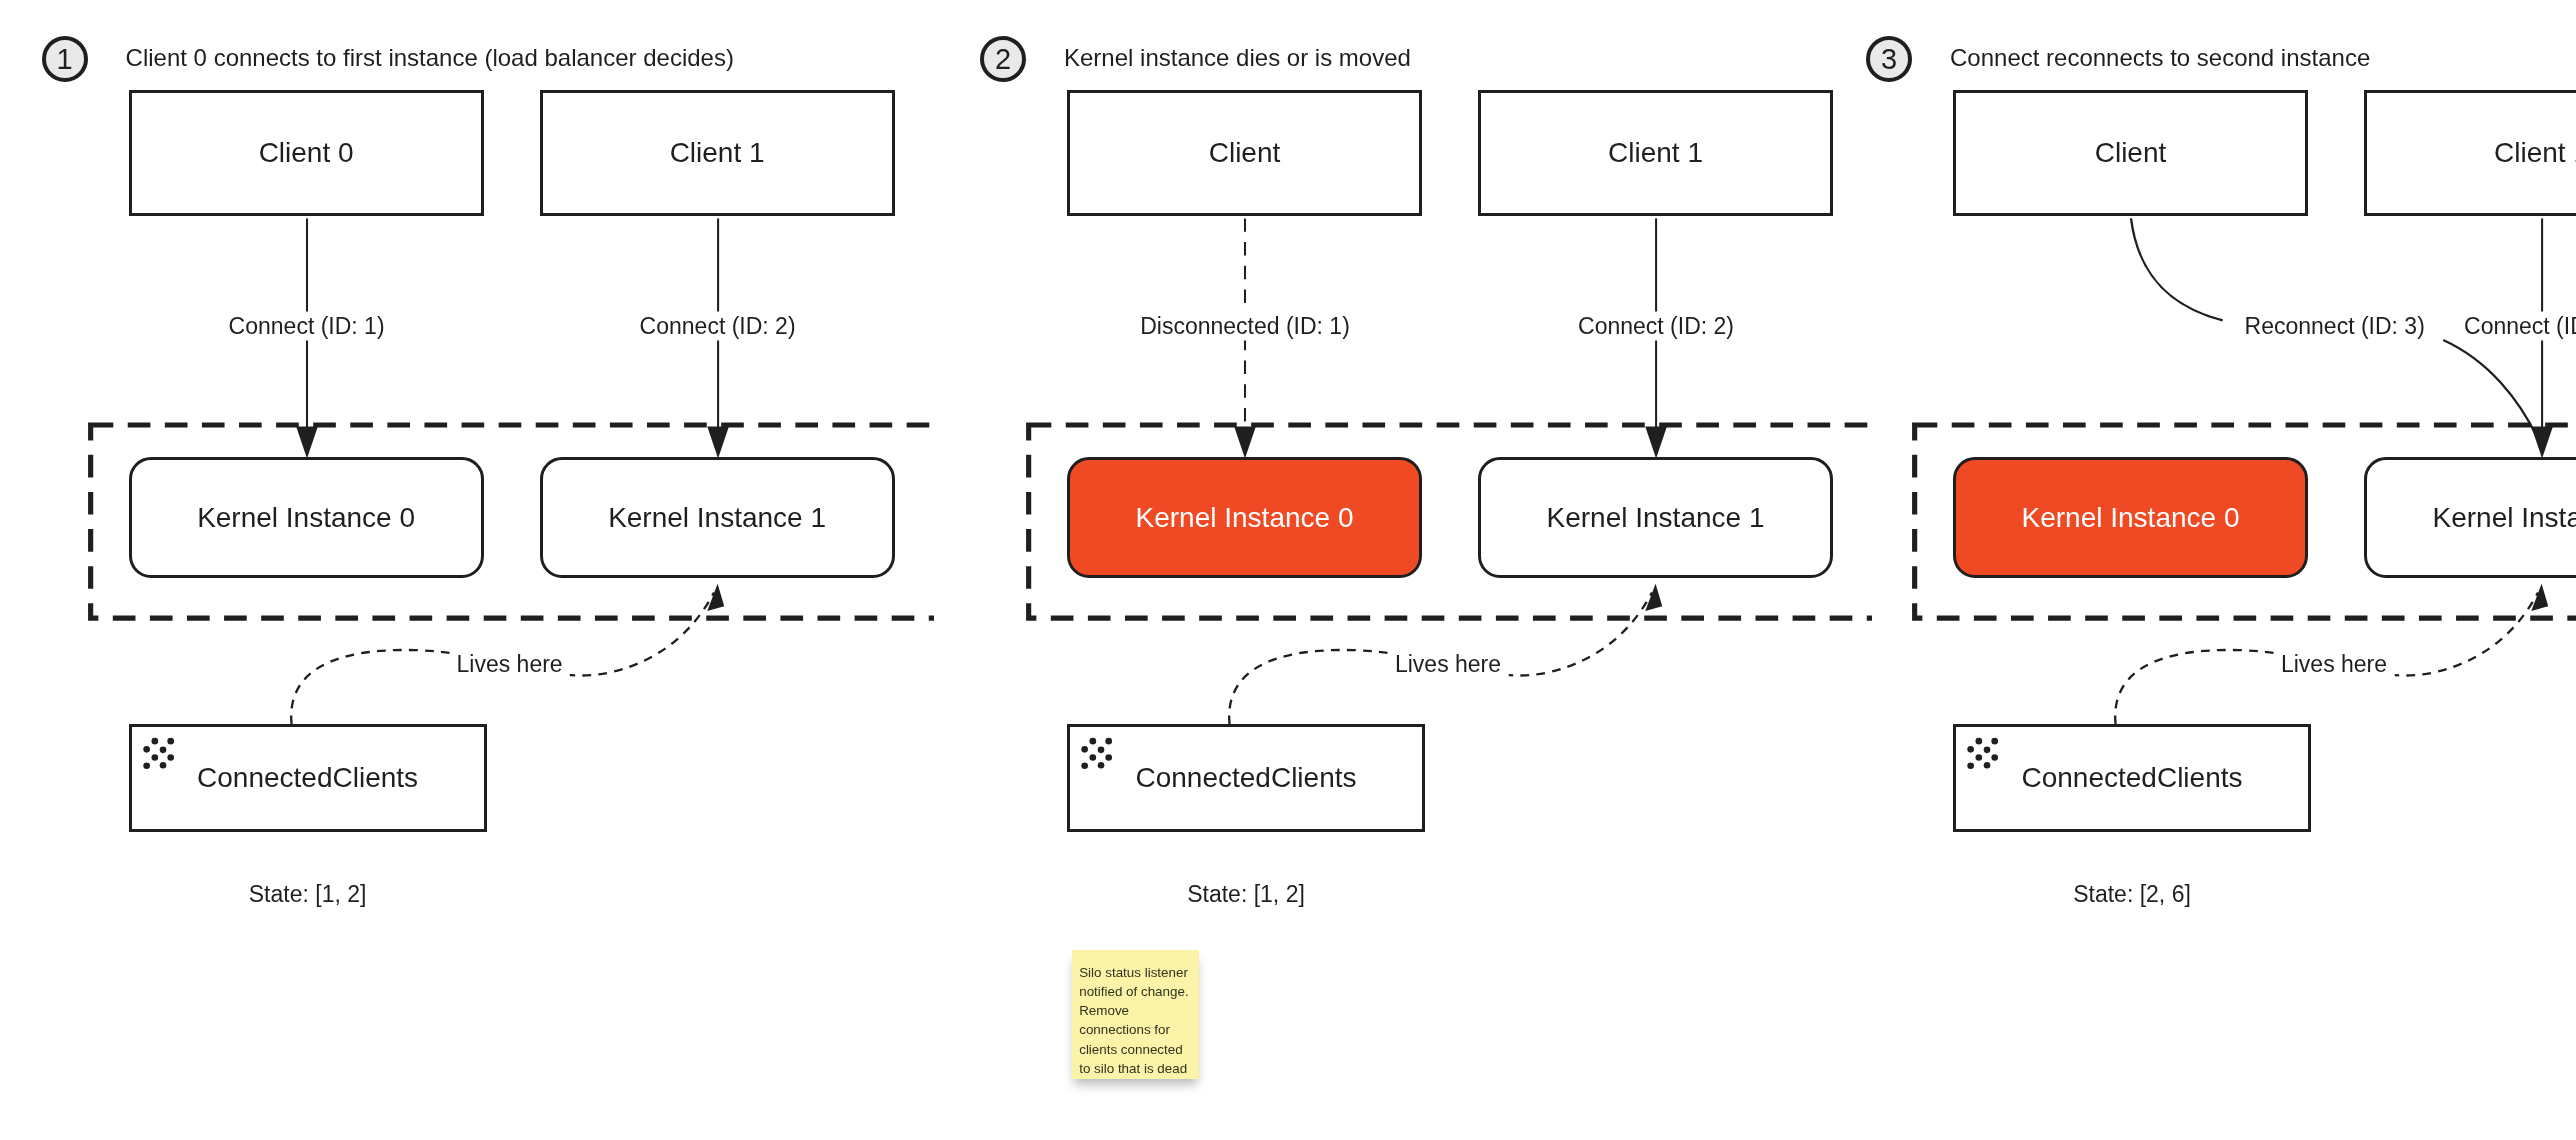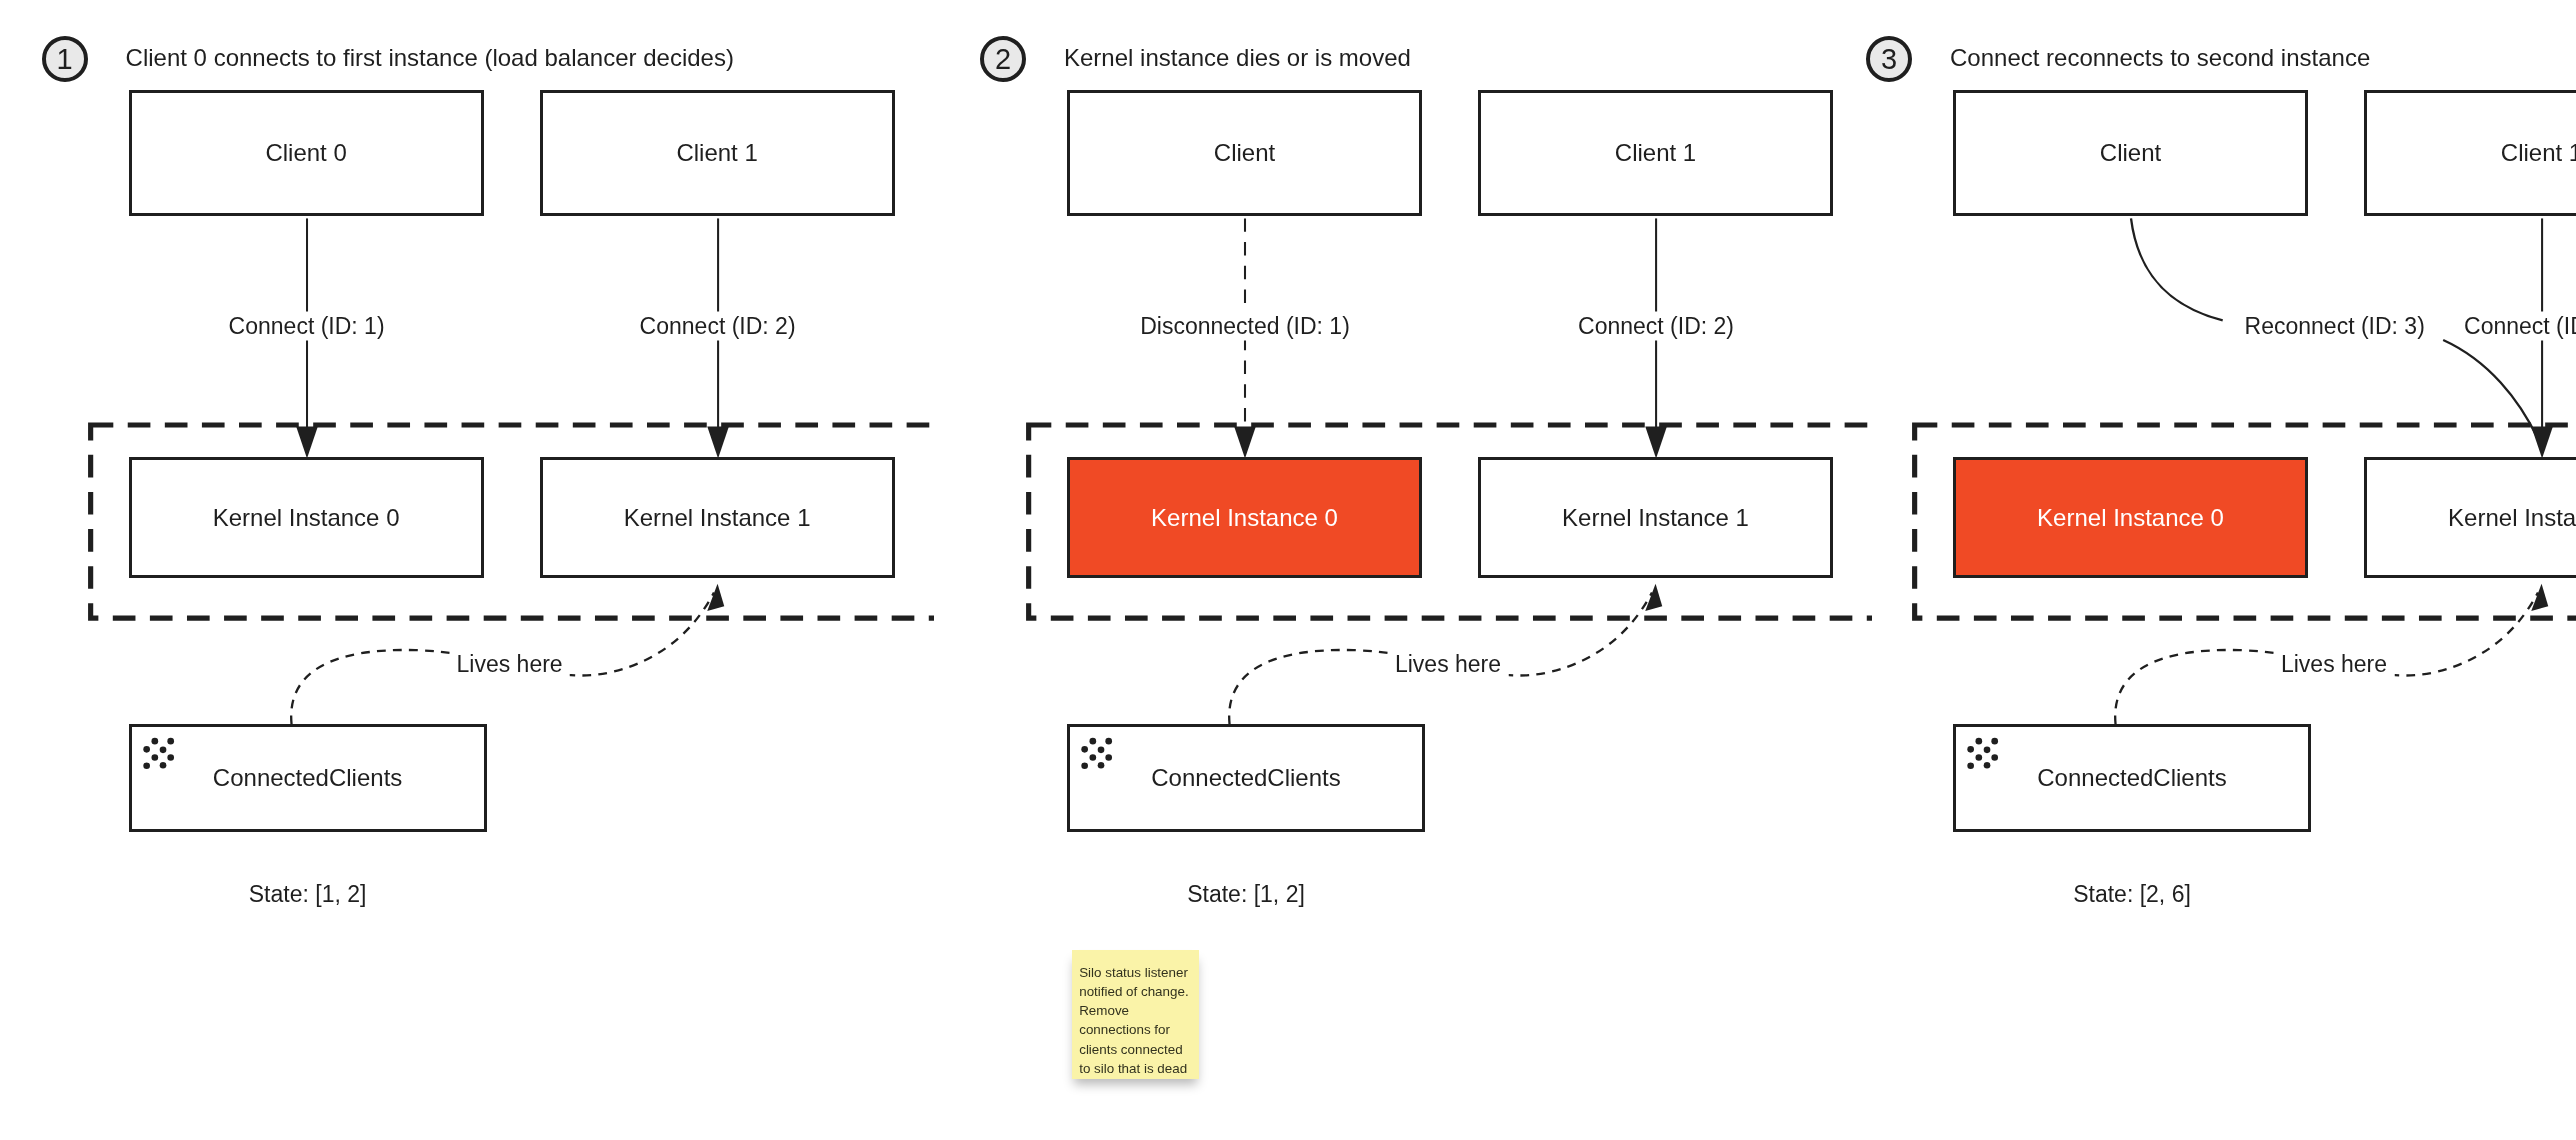--- a/index.html
+++ b/index.html
@@ -8,25 +8,25 @@
        -webkit-font-smoothing:antialiased;}
   .panel{position:absolute;top:0;width:931px;height:1140px;}
   .layer{position:absolute;left:0;top:0;width:931px;height:1140px;pointer-events:none;}
   .layer .stroke{stroke:#1f1f1f;fill:none;stroke-width:4px;}
   .layer .thick{stroke-width:4.5px;}
   .layer .boundary{stroke:#1f1f1f;fill:none;stroke-width:10px;stroke-dasharray:44 28;}
   .layer .dashed-line{stroke-dasharray:26 20;}
   .layer .fine-dash{stroke:#1f1f1f;fill:none;stroke-width:4.5px;stroke-dasharray:17 14;}
   .layer .head{fill:#1f1f1f;stroke:none;}
   .box{position:absolute;box-sizing:border-box;border:3.6px solid #1f1f1f;background:#fff;
-       display:flex;align-items:center;justify-content:center;font-size:24px;}
+       display:flex;align-items:center;justify-content:center;font-size:28px;}
   .col-a{left:126px;width:355px;}
   .col-b{left:537px;width:355px;}
   .client{top:90px;height:126px;}
-  .kernel{top:457px;height:121px;}
+  .kernel{top:457px;height:121px;border-radius:22px;}
   .kernel.dead{background:var(--dead,#F04A25);color:#fff;}
   .connected{left:126px;top:724px;width:358px;height:108px;}
   .dots{position:absolute;left:8.2px;top:7.2px;}
   .badge{position:absolute;left:39px;top:36px;width:46px;height:46px;box-sizing:border-box;
          border:4.1px solid #1f1f1f;border-radius:50%;background:#e9e9e9;
          display:flex;align-items:center;justify-content:center;font-size:29px;}
   .title{position:absolute;left:123px;top:59px;transform:translateY(-52%);
          font-size:24px;white-space:nowrap;}
   .edge-label{position:absolute;top:326px;transform:translate(-50%,-50%);
          background:#fff;padding:1px 8.2px;font-size:23px;white-space:nowrap;}

